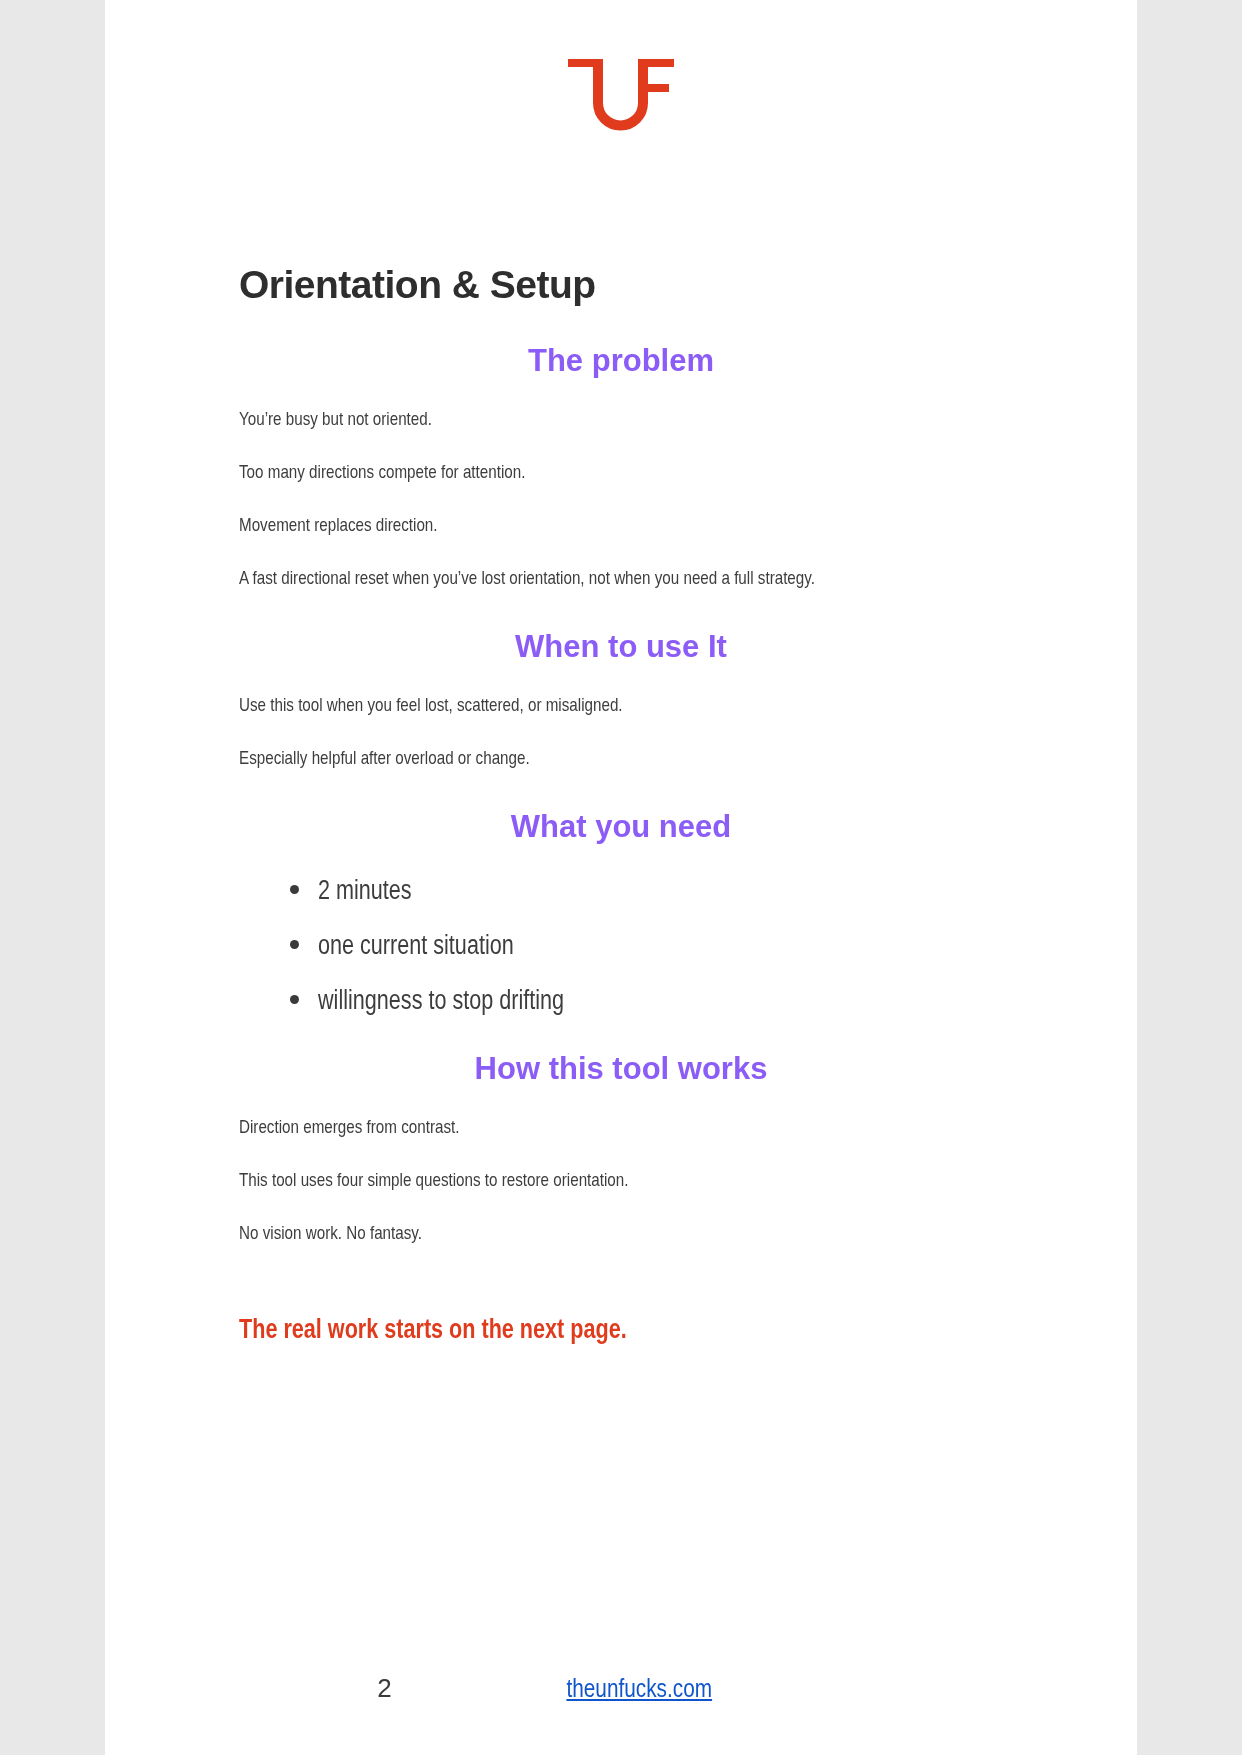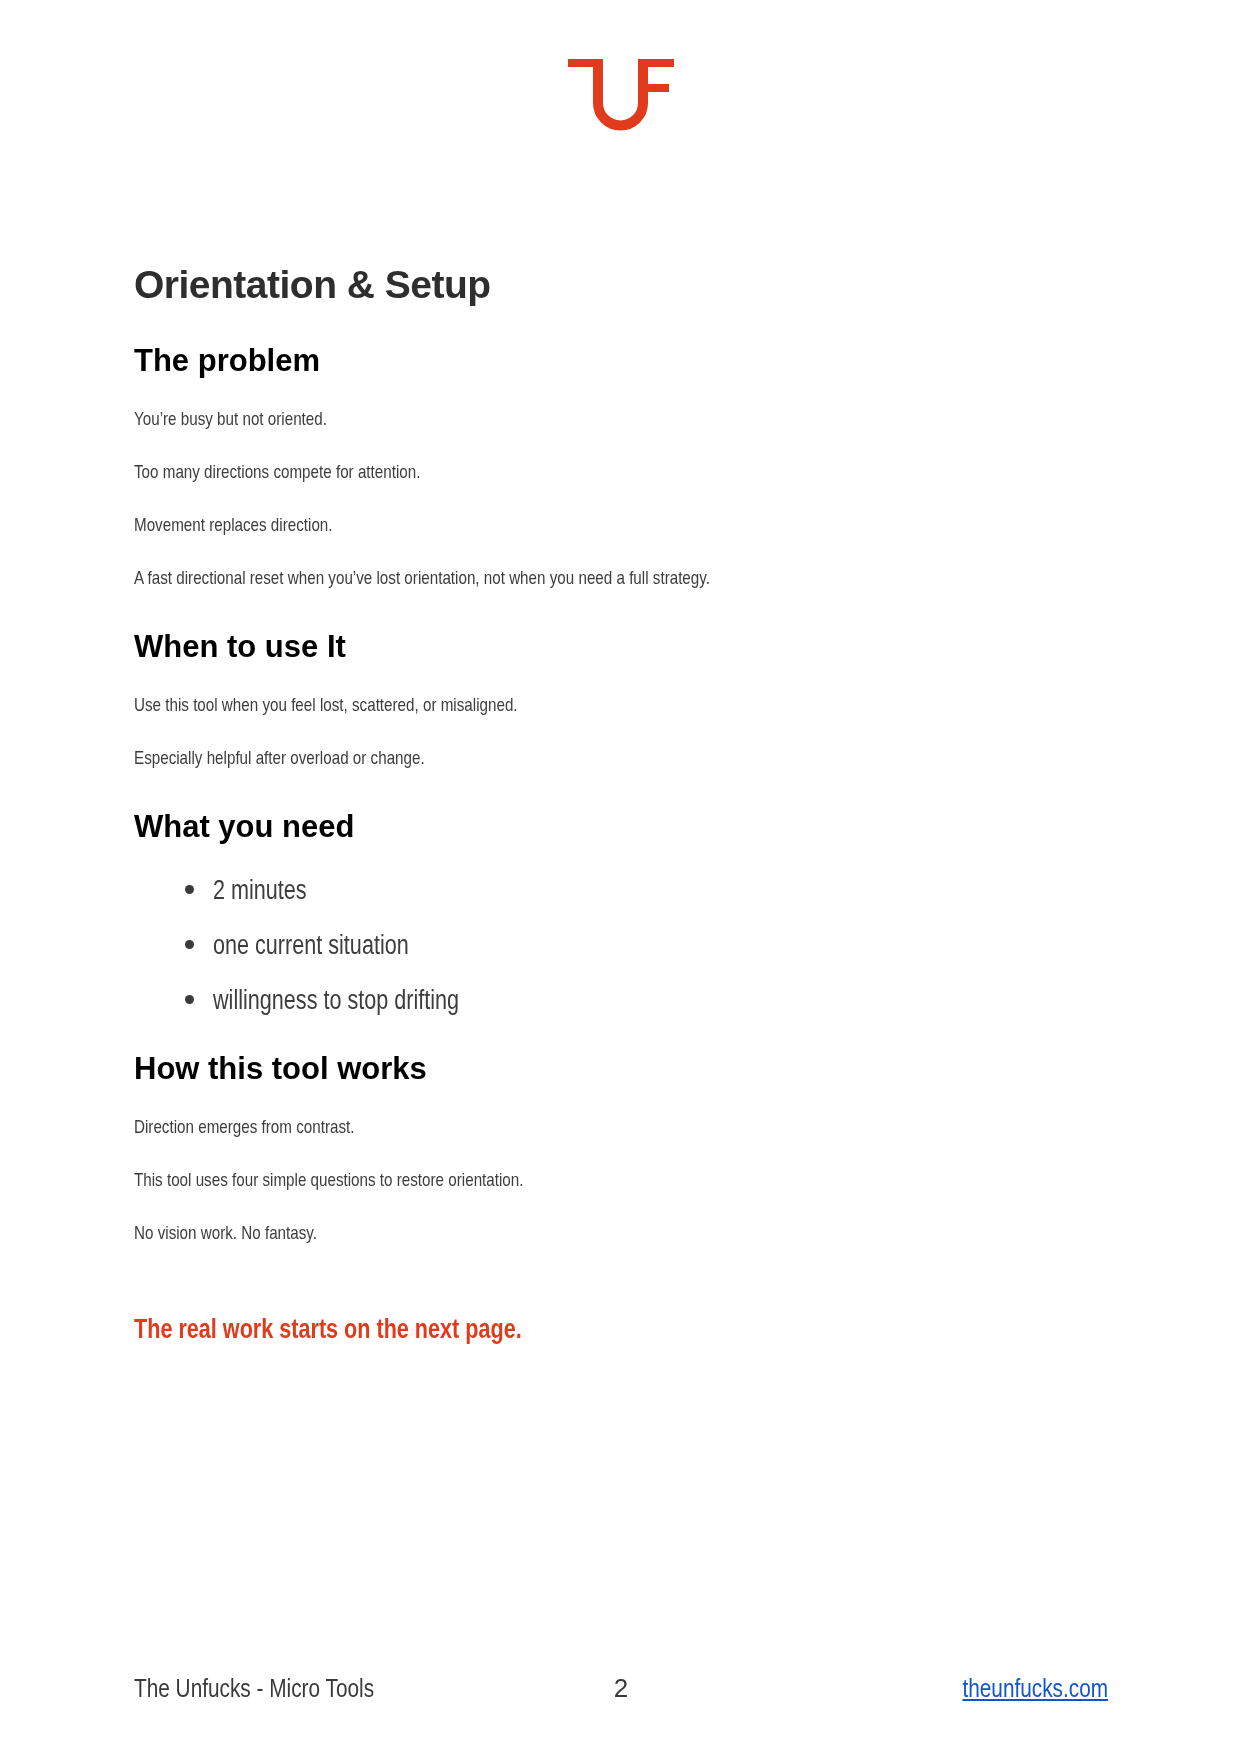--- a/index.html
+++ b/index.html
@@ -1,18 +1,18 @@
 <!DOCTYPE html>
 <html><head>
 <meta charset="utf-8">
 <style>
   html, body { margin: 0; padding: 0; background: #e8e8e8; }
   .page {
     position: relative;
-    width: 1242px;
+    width: 1032px;
     height: 1755px;
     margin: 0 auto;
     background: #ffffff;
     overflow: hidden;
     font-family: "Liberation Sans", "DejaVu Sans", sans-serif;
   }
   .logo-wrap { text-align: center; }
   .logo {
     display: block;
     margin: 59px auto 0;
@@ -26,21 +26,22 @@
     line-height: 48px;
     font-weight: 700;
     letter-spacing: -0.5px;
     color: #2e2e2e;
   }
   h2.heading {
     margin: 32px 0 21px;
     font-size: 31px;
     line-height: 40px;
     font-weight: 700;
-    color: #000000;
+    color: #8b5cf6;
+    text-align: center;
   }
   p.body {
     margin: 0 0 19px;
     font-size: 19px;
     line-height: 34px;
     color: #3d3d3d;
   }
   
   .cx {
     display: inline-block;
@@ -143,23 +144,20 @@
       <p class="body"><span class="cx">Direction emerges from contrast.</span></p>
       <p class="body"><span class="cx">This tool uses four simple questions to restore orientation.</span></p>
       <p class="body"><span class="cx">No vision work. No fantasy.</span></p>
     </section>
 
     <p class="callout"><span class="cx">The real work starts on the next page.</span></p>
 
   </main>
 
   <footer class="footer">
-    <div class="f-left">
-      <span class="cx">The Unfucks - Micro Tools</span>
-    </div>
     <div class="f-center">
       <span>2</span>
     </div>
     <div class="f-right">
       <a href="#" class="cx cx-r">theunfucks.com</a>
     </div>
   </footer>
 
 </div>
 

